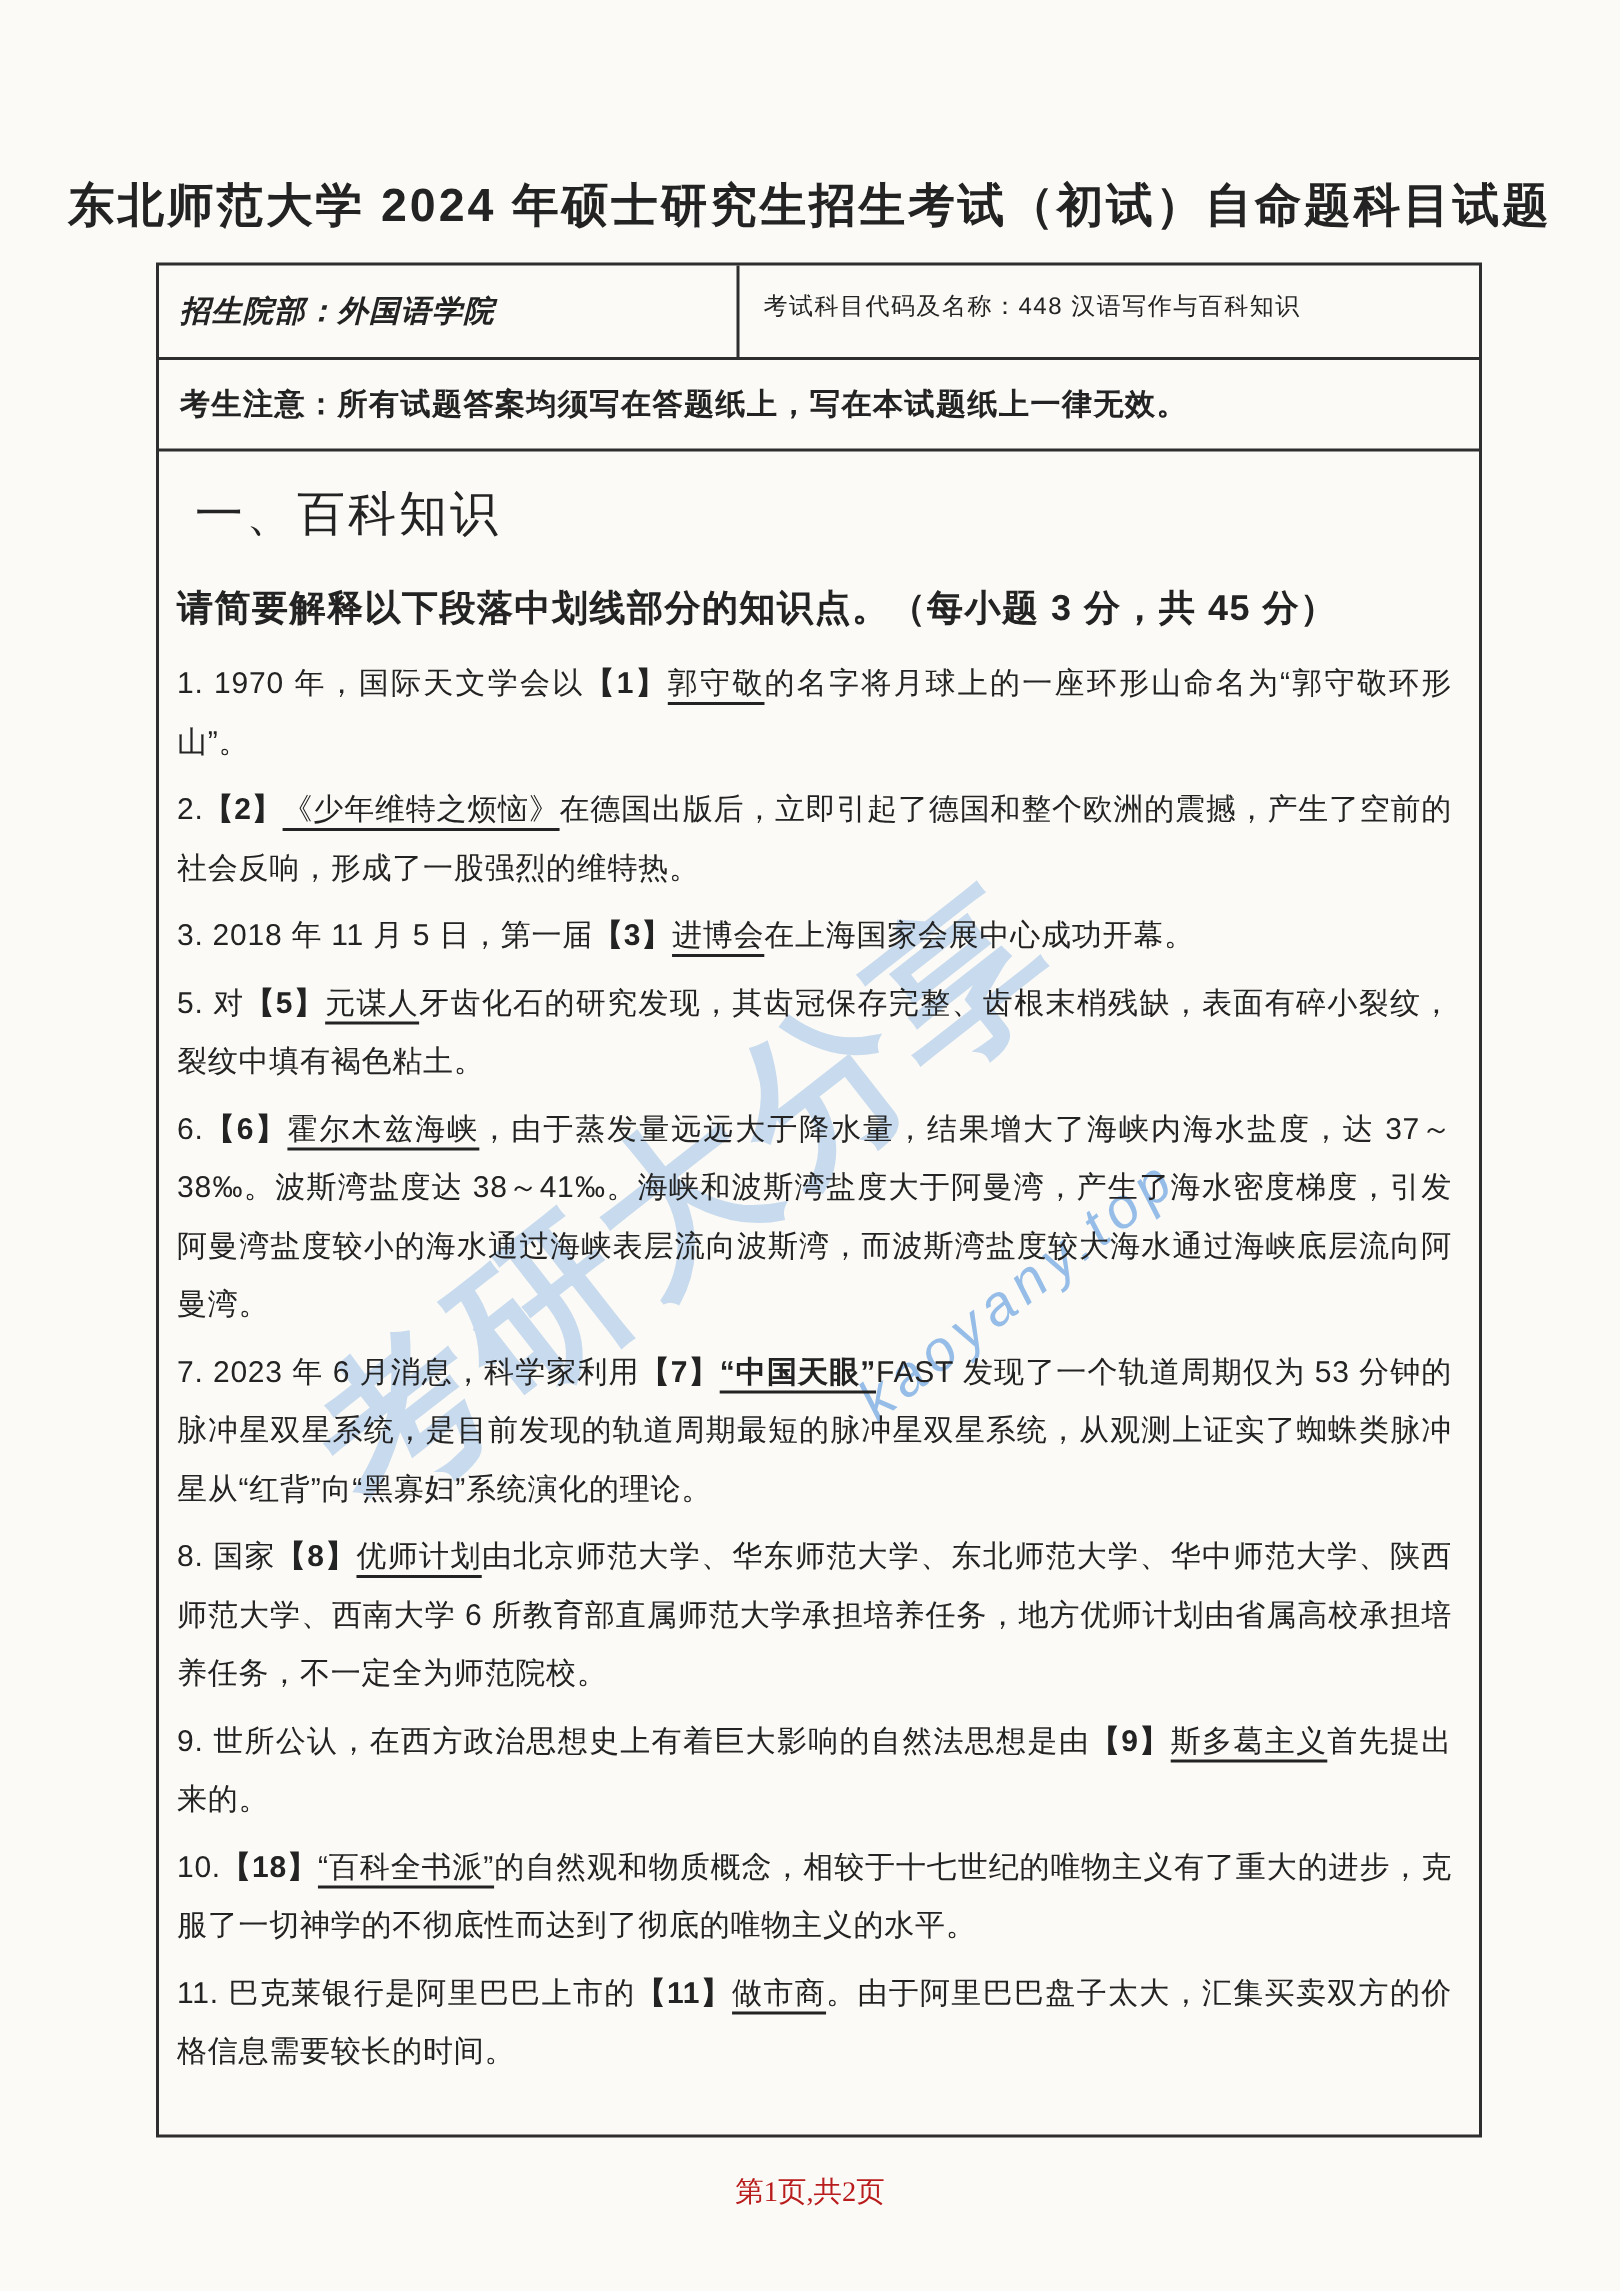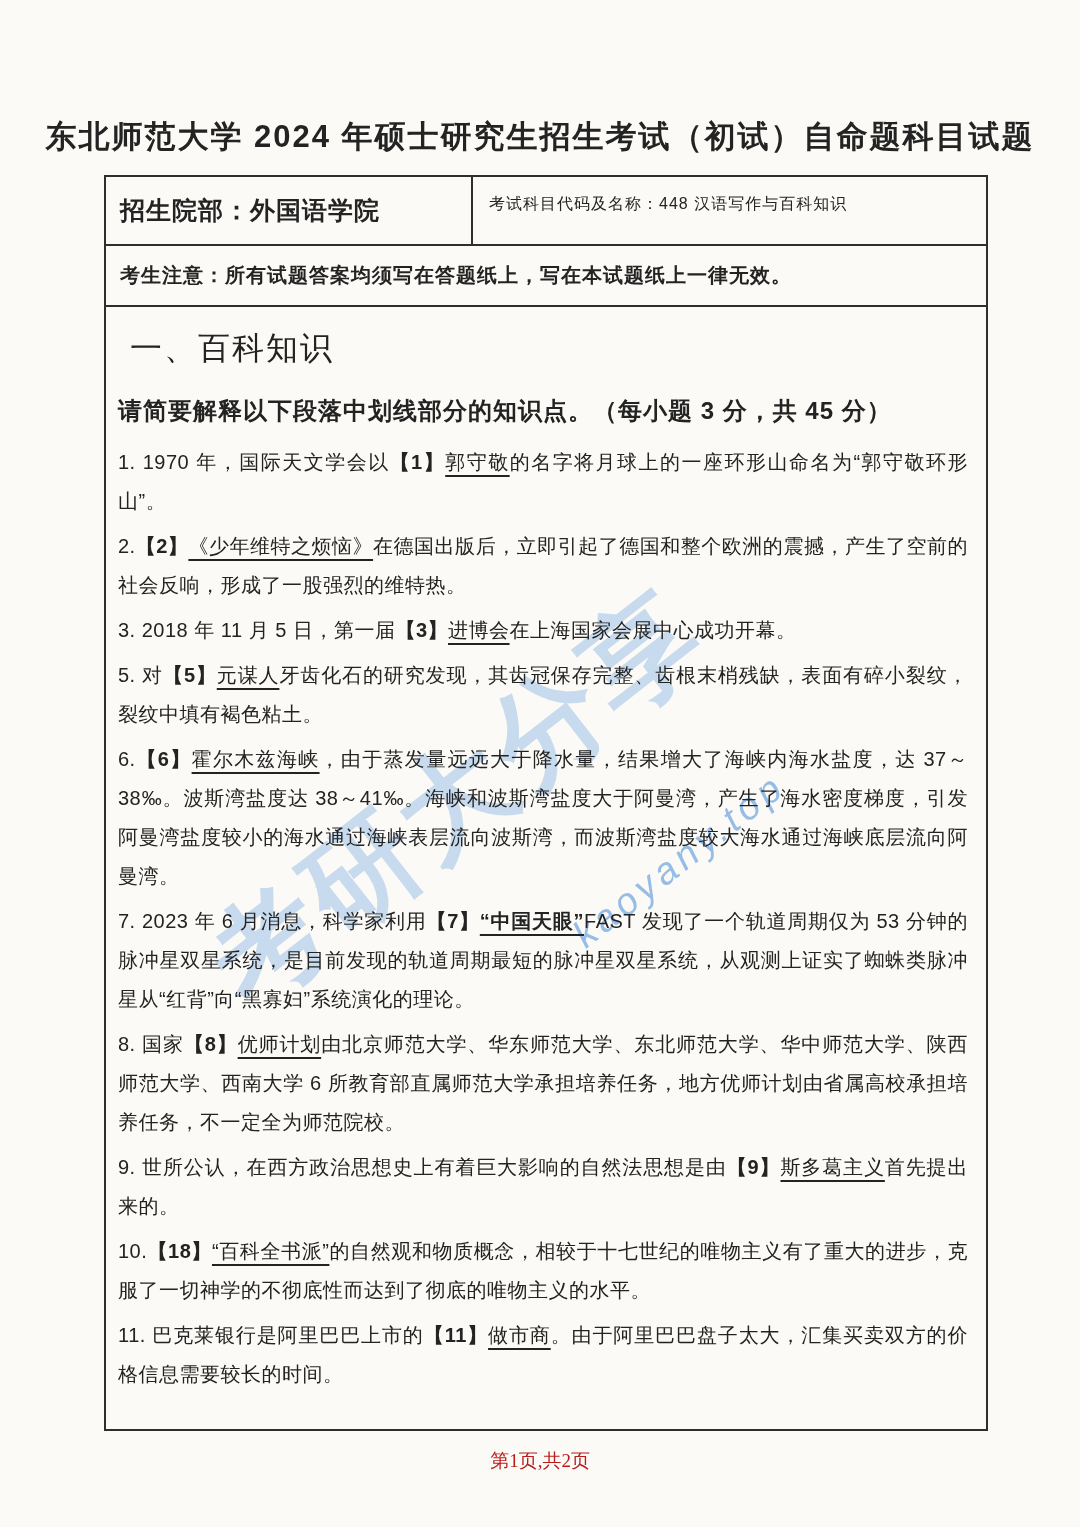--- a/index.html
+++ b/index.html
@@ -37,22 +37,22 @@
   }
   .doc-table{
     position:absolute;z-index:2;
     left:104px;top:175px;width:880px;
     border:2px solid #2e2e2e;
   }
   .row-info{display:flex;border-bottom:2px solid #2e2e2e;}
   .cell-dept{
     width:351px;flex:none;
     border-right:2px solid #2e2e2e;
-    padding:17px 0 17px 14px;
-    font-size:25px;font-weight:700;letter-spacing:1px;
+    padding:17px 20px 17px 14px;
+    font-size:20px;font-weight:700;letter-spacing:1px;font-style:italic;
   }
   .cell-subj{
     flex:1;
     padding:17px 4px 17px 16px;
     font-size:16px;font-weight:400;letter-spacing:1px;border-radius:30px;
   }
   .row-notice{
     border-bottom:2px solid #2e2e2e;
     padding:16px 8px 16px 14px;
     font-size:20px;font-weight:700;letter-spacing:1px;

